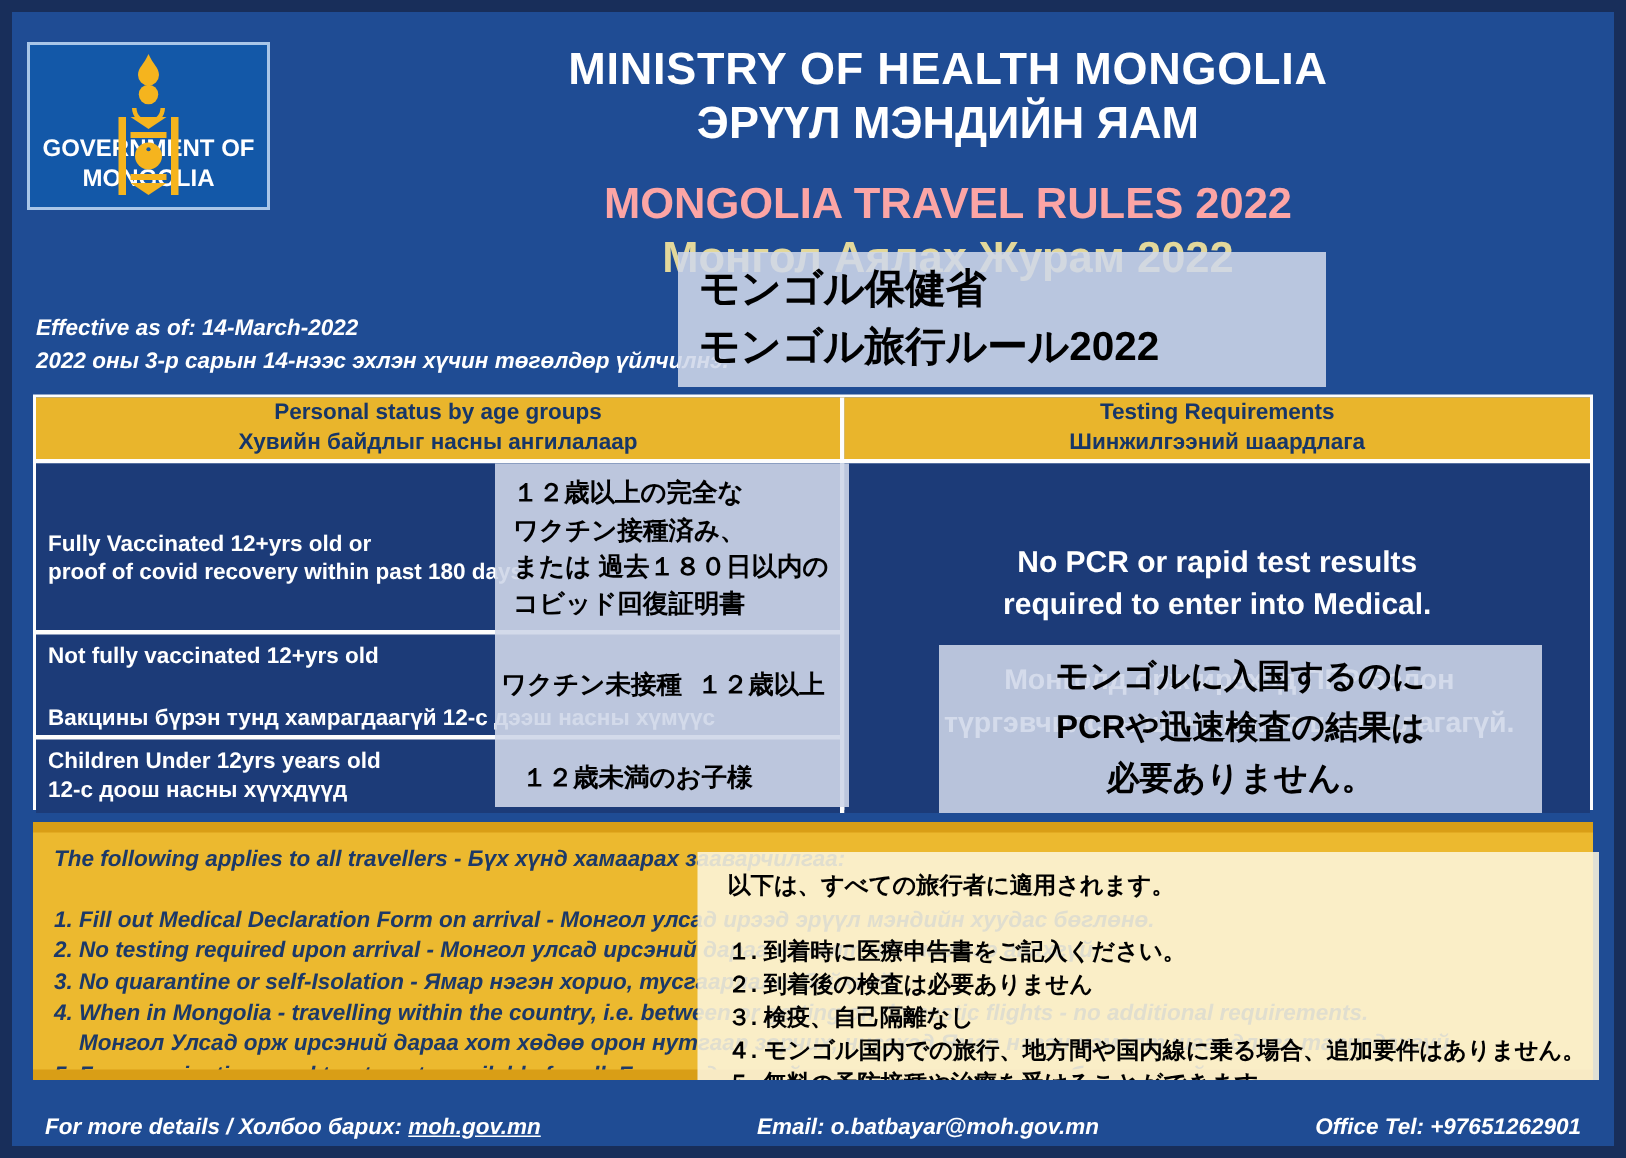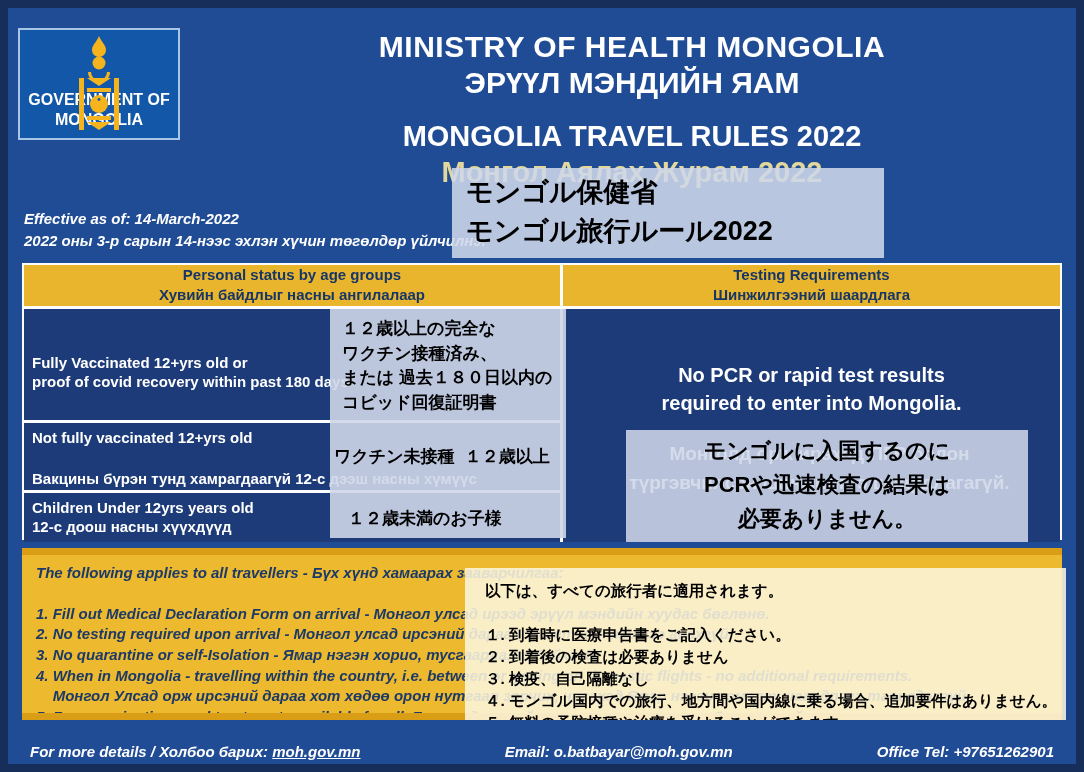--- a/index.html
+++ b/index.html
@@ -17,21 +17,21 @@
     border:2px solid #A9C6E8;display:flex;flex-direction:column;align-items:center;
     justify-content:flex-end;padding-bottom:8px;box-sizing:border-box;}
   .logo-emblem{position:absolute;top:6px;left:50%;transform:translateX(-50%);}
   .logo-label{color:#FFFFFF;font-weight:bold;font-size:16px;text-align:center;line-height:1.25;}
 
   
   .title-en{left:190px;right:10px;top:22px;text-align:center;color:#FFFFFF;
     font-size:30px;font-weight:bold;letter-spacing:0.5px;}
   .title-mn{left:190px;right:10px;top:58px;text-align:center;color:#FFFFFF;
     font-size:30px;font-weight:bold;}
-  .subtitle-en{left:190px;right:10px;top:112px;text-align:center;color:#ffffff;
+  .subtitle-en{left:190px;right:10px;top:112px;text-align:center;color:#fca5a5;
     font-size:29px;font-weight:bold;}
   .subtitle-mn{left:190px;right:10px;top:148px;text-align:center;color:#E3D89B;
     font-size:29px;font-weight:bold;z-index:1;}
 
   .jp-title-overlay{left:444px;top:160px;width:432px;height:90px;
     background:rgba(207,215,233,0.88);z-index:2;color:#000;
     font-size:27px;font-weight:bold;line-height:1.45;padding:5px 0 0 14px;box-sizing:border-box;}
 
   .effective{left:16px;top:200px;color:#FFFFFF;font-weight:bold;font-style:italic;
     font-size:15px;line-height:1.45;z-index:1;}
@@ -155,21 +155,21 @@
           <div class="gap22"></div>
           <div class="pre">Вакцины бүрэн тунд хамрагдаагүй 12-с дээш насны хүмүүс</div>
         </div>
         <div class="t-row row-3">
           <div class="pre">Children Under 12yrs years old</div>
           <div class="pre">12-с доош насны хүүхдүүд</div>
         </div>
       </div>
       <div class="col-right">
         <div class="no-test preline">No PCR or rapid test results
-required to enter into Mongolia.</div>
+required to enter into Medical.</div>
       </div>
     </div>
   </div>
 
   <div class="abs mn-behind-right preline">Монголд орж ирэхэд ПГР болон
 түргэвчилсэн шинжилгээ шаардлагагүй.</div>
 
   <div class="abs jp-age-overlay">
     <div class="jp-age-1 preline">１２歳以上の完全な
 ワクチン接種済み、

